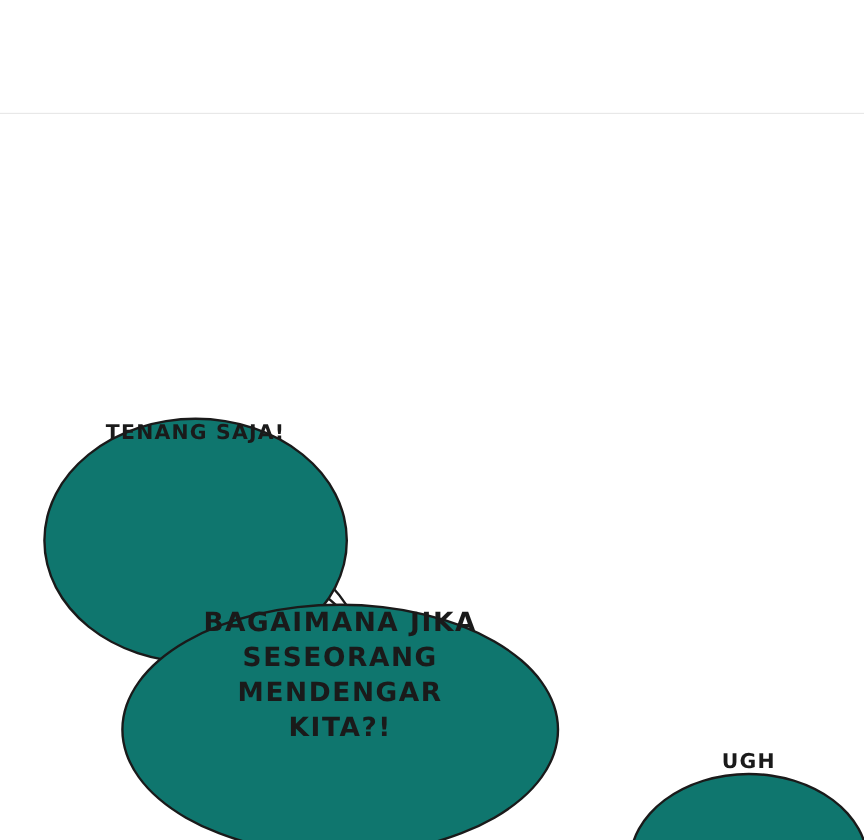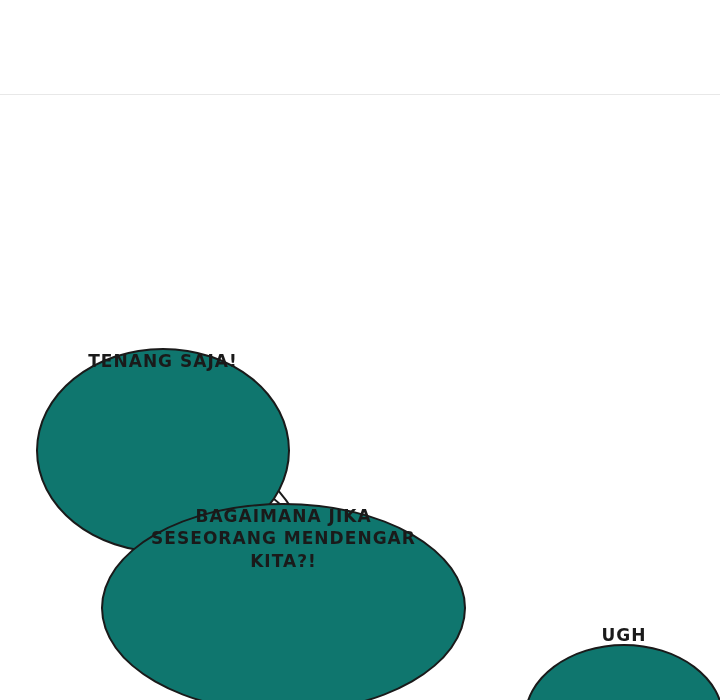--- a/index.html
+++ b/index.html
@@ -66,21 +66,21 @@
     overflow: visible;
   }
   
   #bubble-2 {
     left: 101px;
     top: 503px;
     width: 365px;
     height: 210px;
   }
   #bubble-2 .bubble-text {
-    font-size: 17px;
+    font-size: 22px;
   }
   .tail2 {
     position: absolute;
     left: 290px;
     top: 660px;
     width: 60px;
     height: 60px;
     overflow: visible;
   }
   

